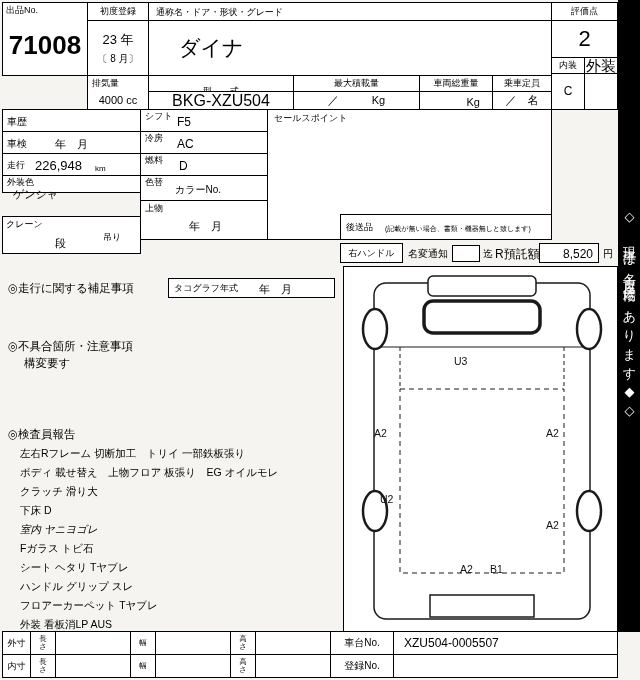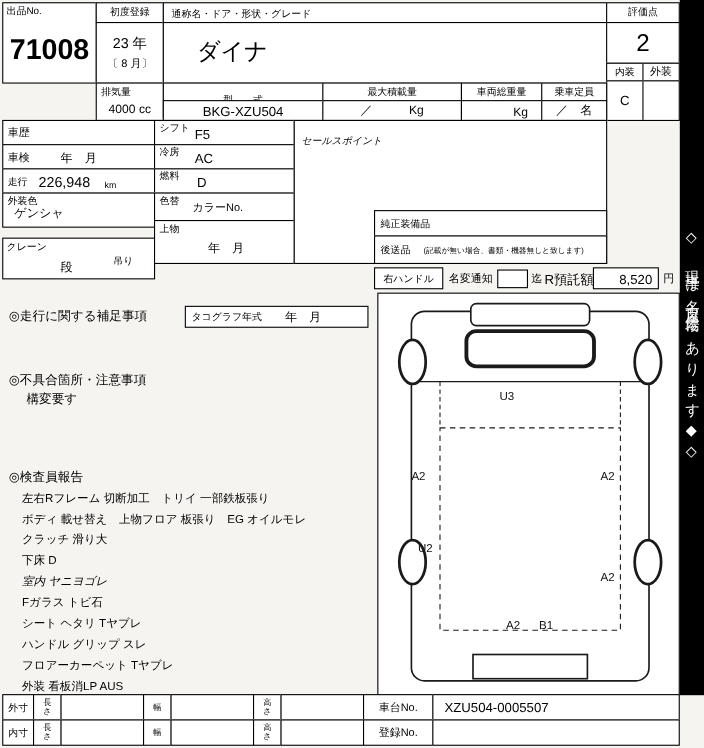--- a/index.html
+++ b/index.html
@@ -39,35 +39,35 @@
   </div>
 
   <div class="cell fc" style="left:551px;top:2px;width:67px;height:19px;font-size:9px;">
     <span>評価点</span>
   </div>
   <div class="cell fc" style="left:551px;top:20px;width:67px;height:38px;font-size:22px;">
     <span>2</span>
   </div>
   <div class="cell" style="left:551px;top:57px;width:67px;height:17px;display:flex;">
     <span style="flex:1;text-align:center;font-size:9px;line-height:15px;border-right:1px solid #000;">内装</span>
-    <span style="flex:1;text-align:center;font-size:10px;line-height:15px;">外装</span>
+    <span style="flex:1;text-align:center;font-size:15px;line-height:15px;">外装</span>
   </div>
   <div class="cell" style="left:551px;top:73px;width:67px;height:37px;display:flex;">
     <span style="flex:1;text-align:center;font-size:12px;line-height:34px;border-right:1px solid #000;">C</span>
     <span style="flex:1;text-align:center;font-size:12px;line-height:34px;"></span>
   </div>
 
   <div class="cell" style="left:87px;top:75px;width:62px;height:35px;">
     <span class="t" style="left:4px;top:3px;font-size:9px;">排気量</span>
     <span class="t" style="left:0;top:18px;width:100%;text-align:center;font-size:11px;">4000 cc</span>
   </div>
   <div class="cell fc" style="left:148px;top:75px;width:146px;height:32px;font-size:9px;">
     <span>型　　式</span>
   </div>
-  <div class="cell fc" style="left:148px;top:91px;width:146px;height:19px;font-size:12px;">
+  <div class="cell fc" style="left:148px;top:91px;width:146px;height:19px;font-size:16px;">
     <span>BKG-XZU504</span>
   </div>
   <div class="cell fc" style="left:293px;top:75px;width:127px;height:17px;font-size:9px;">
     <span>最大積載量</span>
   </div>
   <div class="cell fc" style="left:293px;top:91px;width:127px;height:19px;font-size:11px;">
     <span>／　　　Kg</span>
   </div>
   <div class="cell fc" style="left:419px;top:75px;width:74px;height:17px;font-size:9px;">
     <span>車両総重量</span>
@@ -102,44 +102,41 @@
   <div class="cell" style="left:2px;top:153px;width:139px;height:23px;">
     <span class="t" style="left:4px;top:7px;font-size:9px;">走行</span>
     <span class="t" style="left:32px;top:5px;font-size:13px;">226,948</span>
     <span class="t" style="left:92px;top:11px;font-size:8px;">km</span>
   </div>
   <div class="cell" style="left:140px;top:153px;width:128px;height:23px;">
     <span class="t" style="left:4px;top:2px;font-size:9px;">燃料</span>
     <span class="t" style="left:38px;top:6px;font-size:12px;">D</span>
   </div>
 
-  <div class="cell" style="left:2px;top:175px;width:139px;height:32px;">
+  <div class="cell" style="left:2px;top:175px;width:139px;height:18px;">
     <span class="t" style="left:4px;top:2px;font-size:9px;">外装色</span>
     <span class="t" style="left:10px;top:12px;font-size:11px;">ゲンシャ</span>
   </div>
   <div class="cell" style="left:140px;top:175px;width:128px;height:26px;">
     <span class="t" style="left:4px;top:2px;font-size:9px;">色替</span>
     <span class="t" style="left:34px;top:8px;font-size:10px;">カラーNo.</span>
   </div>
 
   <div class="cell" style="left:2px;top:216px;width:139px;height:38px;">
     <span class="t" style="left:3px;top:3px;font-size:9px;">クレーン</span>
     <span class="t" style="left:52px;top:20px;font-size:11px;">段</span>
     <span class="t" style="left:100px;top:16px;font-size:9px;">吊り</span>
   </div>
   <div class="cell" style="left:140px;top:200px;width:128px;height:40px;">
     <span class="t" style="left:4px;top:3px;font-size:9px;text-align:center;">上物</span>
     <span class="t" style="left:48px;top:19px;font-size:11px;">年　月</span>
   </div>
 
   <div class="cell" style="left:267px;top:109px;width:285px;height:131px;">
-    <span class="t" style="left:6px;top:14px;font-size:9px;font-style:italic;">セールスポイント</span>
-  </div>
-  <div class="cell" style="left:340px;top:191px;width:212px;height:24px;">
-    <span class="t" style="left:5px;top:7px;font-size:9px;">純正装備品</span>
+    <span class="t" style="left:6px;top:4px;font-size:9px;">セールスポイント</span>
   </div>
   <div class="cell" style="left:340px;top:214px;width:212px;height:26px;">
     <span class="t" style="left:5px;top:8px;font-size:9px;">後送品</span>
     <span class="t" style="left:44px;top:10px;font-size:7px;">(記載が無い場合、書類・機器無しと致します)</span>
   </div>
 
   <div class="cell fc" style="left:340px;top:243px;width:63px;height:20px;font-size:9px;">
     <span>右ハンドル</span>
   </div>
   <span class="t" style="left:408px;top:248px;font-size:10px;">名変通知</span>

